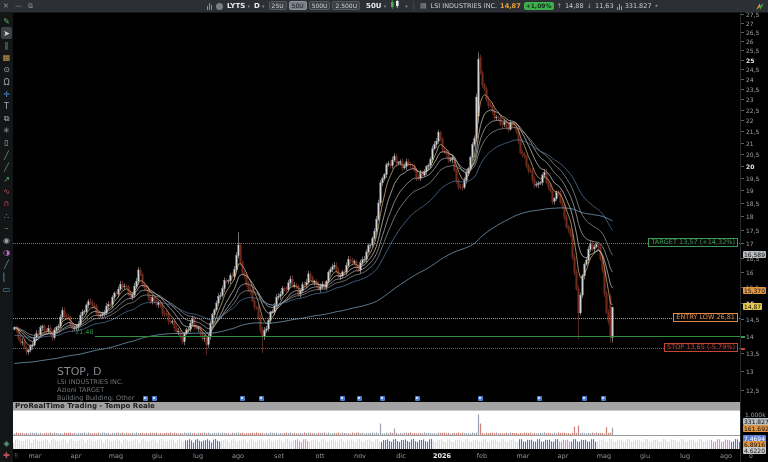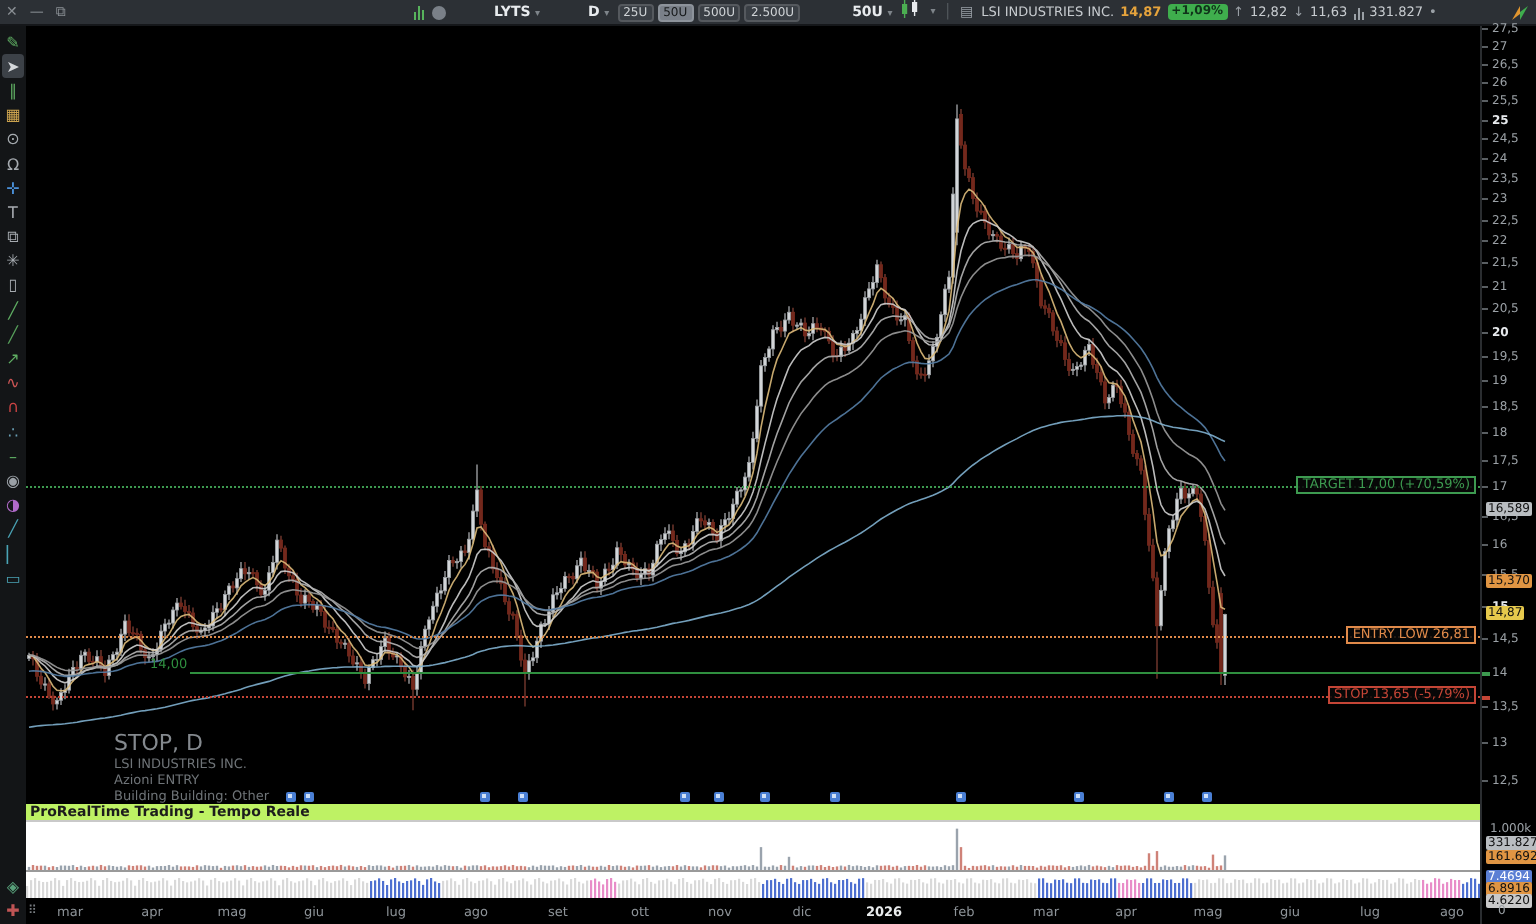--- a/index.html
+++ b/index.html
@@ -5,21 +5,21 @@
   html,body{margin:0;padding:0;background:#000;}
   body{width:768px;height:462px;overflow:hidden;font-family:"DejaVu Sans",sans-serif;-webkit-font-smoothing:antialiased;}
   *{box-sizing:border-box;}
 
   
   .titlebar{position:relative;width:768px;height:13px;background:#2c3035;border-bottom:1px solid #15171a;
     color:#b8bcc0;font-size:7px;line-height:12px;}
   .winctl{position:absolute;left:3px;top:0;display:flex;gap:6px;color:#8a8f94;font-size:7px;}
   .tb-cluster{position:absolute;left:207px;top:0;display:flex;align-items:center;gap:4px;height:12px;white-space:nowrap;}
   .tb-cluster .caret{color:#7e848a;font-size:5px;}
-  .sym{color:#e8ebee;font-weight:bold;font-size:7px;margin-left:20px;}
+  .sym{color:#e8ebee;font-weight:bold;font-size:7px;}
   .unit-btn{display:inline-block;background:#3a3f45;border:1px solid #55595e;border-radius:2px;
     color:#cfd3d6;font-size:6px;line-height:7px;padding:0 2px;}
   .unit-btn.active{background:#7a8089;color:#16181a;border-color:#8d939b;}
   .mini-bars{display:inline-flex;align-items:flex-end;gap:1px;height:8px;}
   .mini-bars i{display:block;width:1px;background:#57b35c;}
   .mini-bars.gray i{background:#9aa0a6;}
   .quote{display:inline-flex;align-items:center;gap:3px;font-size:6.5px;color:#c8ccd0;}
   .quote .last{color:#e5a33c;font-weight:bold;}
   .chg{background:#3fae4d;color:#10331a;font-weight:bold;border-radius:2px;padding:0 2px;font-size:6px;line-height:8px;}
   .udarrow{color:#9aa0a6;}
@@ -39,21 +39,21 @@
   .price-pane svg{position:absolute;left:0;top:0;}
   .level-line{position:absolute;left:0;width:727px;height:0;}
   .level-label{position:absolute;font-size:6.5px;line-height:7px;padding:0 2px;border:1px solid;background:rgba(8,8,8,.88);
     white-space:nowrap;}
   .wm{position:absolute;left:44px;top:352px;color:#7d8388;}
   .wm .l1{font-size:11px;color:#84898e;}
   .wm .ln{font-size:6.5px;color:#6f7478;line-height:8px;}
   .bubble{position:absolute;width:5px;height:4.5px;background:#4a7fd4;border-radius:1px;top:383px;}
   .bubble:after{content:"";position:absolute;left:1px;top:1px;width:1.5px;height:1.5px;background:#cfe0f8;}
 
-  .banner{width:727px;height:9px;background:#bef264;border-bottom:1px solid #c9c9c9;
+  .banner{width:727px;height:9px;background:#a3a3a3;border-bottom:1px solid #c9c9c9;
     font-size:7px;line-height:8px;color:#1c1c1c;font-weight:bold;padding-left:2px;}
   .volume-pane{width:727px;height:24px;background:#ffffff;position:relative;}
   .nav-pane{width:727px;height:14px;background:#ffffff;border-top:1px solid #9a9a9a;position:relative;}
   .date-axis{width:727px;height:13px;background:#000;position:relative;}
   .month{position:absolute;top:3px;font-size:6.5px;color:#8d9398;transform:translateX(-50%);}
   .month.bold{color:#e9eced;font-weight:bold;}
 
   
   .right-axis{width:28px;background:#000;position:relative;border-left:1px solid #2a2d30;}
   .ptick{position:absolute;left:5px;font-size:6px;color:#9ba1a6;line-height:7px;}
@@ -92,21 +92,21 @@
         </svg>
     </span>
     <span class="caret">▾</span>
     <span class="sep">│</span>
     <span style="color:#9aa0a6;font-size:7px">▤</span>
     <span class="quote">
       <span>LSI INDUSTRIES INC.</span>
       <span class="last">14,87</span>
       <span class="chg">+1,09%</span>
       <span class="udarrow">↑</span>
-      <span>12,82</span>
+      <span>14,88</span>
       <span class="udarrow">↓</span>
       <span>11,63</span>
       <span class="mini-bars gray">
           <i style="height:3px"></i>
           <i style="height:6px"></i>
           <i style="height:4px"></i>
         </span>
       <span>331.827</span>
       <span class="udarrow">•</span>
     </span>
@@ -755,31 +755,31 @@
           <polyline points="1.5,314.6 3.5,315.1 5.5,318.0 7.5,321.1 9.5,323.3 11.5,326.6 13.5,330.1 15.5,332.1 17.5,332.4 19.5,332.3 21.5,330.1 23.5,327.4 25.5,325.6 27.5,322.5 29.5,319.8 31.5,319.2 33.5,318.8 35.5,317.8 37.5,318.5 39.5,320.3 41.5,319.4 43.5,317.9 45.5,316.5 47.5,312.9 49.5,308.5 51.5,307.0 53.5,306.0 55.5,305.5 57.5,307.3 59.5,309.7 61.5,311.3 63.5,312.2 65.5,312.0 67.5,309.3 69.5,306.3 71.5,304.1 73.5,300.6 75.5,297.1 77.5,295.2 79.5,294.5 81.5,294.2 83.5,295.9 85.5,298.0 87.5,299.2 89.5,299.7 91.5,299.8 93.5,297.9 95.5,296.0 97.5,294.8 99.5,291.8 101.5,288.4 103.5,286.2 105.5,283.4 107.5,279.9 109.5,278.2 111.5,276.8 113.5,275.8 115.5,276.8 117.5,278.9 119.5,279.8 121.5,278.0 123.5,275.2 125.5,269.9 127.5,267.4 129.5,268.4 131.5,270.2 133.5,272.1 135.5,275.6 137.5,279.3 139.5,280.8 141.5,282.8 143.5,285.3 145.5,286.6 147.5,288.3 149.5,291.8 151.5,294.3 153.5,296.4 155.5,299.8 157.5,302.3 159.5,304.1 161.5,307.2 163.5,310.5 165.5,312.8 167.5,315.9 169.5,319.5 171.5,319.9 173.5,319.0 175.5,318.3 177.5,316.0 179.5,313.2 181.5,313.3 183.5,313.9 185.5,314.2 187.5,316.0 189.5,318.6 191.5,320.5 193.5,323.7 195.5,323.7 197.5,319.8 199.5,314.5 201.5,309.4 203.5,303.8 205.5,297.9 207.5,293.5 209.5,288.3 211.5,282.2 213.5,278.2 215.5,275.2 217.5,271.5 219.5,269.2 221.5,265.5 223.5,258.9 225.5,251.0 227.5,250.5 229.5,253.3 231.5,255.9 233.5,260.3 235.5,264.7 237.5,268.6 239.5,274.0 241.5,279.7 243.5,283.8 245.5,289.7 247.5,297.4 249.5,304.7 251.5,308.3 253.5,310.5 255.5,309.6 257.5,306.6 259.5,304.3 261.5,301.0 263.5,296.2 265.5,292.5 267.5,289.3 269.5,285.2 271.5,282.4 273.5,280.7 275.5,277.5 277.5,274.2 279.5,273.7 281.5,273.3 283.5,273.2 285.5,275.4 287.5,276.1 289.5,274.8 291.5,273.9 293.5,272.7 295.5,269.3 297.5,267.8 299.5,268.3 301.5,268.3 303.5,269.3 305.5,271.2 307.5,272.0 309.5,271.8 311.5,272.6 313.5,271.4 315.5,267.9 317.5,264.7 319.5,261.6 321.5,259.0 323.5,258.5 325.5,260.0 327.5,260.8 329.5,260.3 331.5,259.9 333.5,257.8 335.5,254.5 337.5,252.5 339.5,251.6 341.5,250.6 343.5,251.5 345.5,253.2 347.5,252.2 349.5,250.6 351.5,249.4 353.5,246.4 355.5,242.4 357.5,239.4 359.5,235.4 361.5,230.4 363.5,223.4 365.5,213.6 367.5,200.7 369.5,190.5 371.5,182.0 373.5,173.2 375.5,166.7 377.5,162.6 379.5,158.1 381.5,153.8 383.5,152.6 385.5,151.7 387.5,150.8 389.5,152.0 391.5,152.4 393.5,151.4 395.5,151.3 397.5,151.5 399.5,151.8 401.5,153.4 403.5,156.6 405.5,159.1 407.5,159.5 409.5,160.3 411.5,159.8 413.5,158.0 415.5,156.4 417.5,153.6 419.5,148.4 421.5,143.5 423.5,139.1 425.5,133.4 427.5,131.2 429.5,132.6 431.5,134.5 433.5,136.2 435.5,139.3 437.5,141.4 439.5,142.4 441.5,146.6 443.5,152.5 445.5,158.5 447.5,162.9 449.5,166.2 451.5,166.5 453.5,164.7 455.5,162.1 457.5,157.0 459.5,149.6 461.5,142.6 463.5,125.1 465.5,101.3 467.5,89.0 469.5,83.9 471.5,81.6 473.5,82.9 475.5,85.6 477.5,87.7 479.5,90.6 481.5,94.5 483.5,97.3 485.5,99.5 487.5,102.8 489.5,105.3 491.5,106.4 493.5,108.5 495.5,110.7 497.5,110.6 499.5,110.7 501.5,111.3 503.5,113.3 505.5,117.4 507.5,123.7 509.5,128.6 511.5,132.8 513.5,138.3 515.5,143.7 517.5,147.8 519.5,153.2 521.5,158.5 523.5,162.2 525.5,164.5 527.5,165.9 529.5,164.9 531.5,163.3 533.5,165.0 535.5,167.3 537.5,170.3 539.5,175.4 541.5,178.4 543.5,178.7 545.5,179.1 547.5,181.9 549.5,185.0 551.5,190.4 553.5,197.0 555.5,202.5 557.5,208.0 559.5,218.1 561.5,229.6 563.5,242.4 565.5,258.1 567.5,264.9 569.5,264.3 571.5,260.5 573.5,256.6 575.5,250.8 577.5,245.1 579.5,242.5 581.5,240.0 583.5,237.5 585.5,236.5 587.5,239.0 589.5,244.2 591.5,254.3 593.5,266.7 595.5,278.2 597.5,290.6 599.5,291.6" fill="none" stroke="#dcba7a" stroke-width="0.8" opacity="0.9"></polyline>
           <polyline points="1.5,314.6 3.5,314.9 5.5,316.5 7.5,318.4 9.5,320.0 11.5,322.3 13.5,324.8 15.5,326.7 17.5,327.7 19.5,328.4 21.5,327.8 23.5,326.7 25.5,325.8 27.5,324.1 29.5,322.4 31.5,321.7 33.5,321.1 35.5,320.2 37.5,320.2 39.5,320.9 41.5,320.3 43.5,319.4 45.5,318.4 47.5,316.2 49.5,313.3 51.5,311.7 53.5,310.5 55.5,309.5 57.5,309.9 59.5,310.8 61.5,311.5 63.5,311.9 65.5,311.9 67.5,310.4 69.5,308.6 71.5,307.1 73.5,304.7 75.5,302.2 77.5,300.3 79.5,299.2 81.5,298.3 83.5,298.6 85.5,299.3 87.5,299.7 89.5,299.9 91.5,299.9 93.5,298.9 95.5,297.7 97.5,296.8 99.5,294.8 101.5,292.5 103.5,290.7 105.5,288.5 107.5,285.8 109.5,284.0 111.5,282.3 113.5,280.9 115.5,280.7 117.5,281.2 119.5,281.4 121.5,280.1 123.5,278.3 125.5,274.9 127.5,272.8 129.5,272.5 131.5,272.9 133.5,273.4 135.5,275.1 137.5,277.2 139.5,278.3 141.5,279.7 143.5,281.6 145.5,282.8 147.5,284.3 149.5,286.8 151.5,288.9 153.5,290.9 155.5,293.5 157.5,295.8 159.5,297.8 161.5,300.4 163.5,303.2 165.5,305.5 167.5,308.3 169.5,311.4 171.5,312.8 173.5,313.4 175.5,313.9 177.5,313.4 179.5,312.2 181.5,312.4 183.5,312.9 185.5,313.2 187.5,314.3 189.5,316.0 191.5,317.4 193.5,319.6 195.5,320.2 197.5,318.7 199.5,316.0 201.5,313.0 203.5,309.4 205.5,305.3 207.5,301.7 209.5,297.7 211.5,292.8 213.5,289.0 215.5,285.7 217.5,282.0 219.5,279.1 221.5,275.6 223.5,270.3 225.5,264.2 227.5,261.9 229.5,261.6 231.5,261.8 233.5,263.2 235.5,265.1 237.5,267.2 239.5,270.3 241.5,273.9 243.5,277.0 245.5,281.2 247.5,286.5 249.5,292.0 251.5,295.8 253.5,298.9 255.5,300.2 257.5,300.0 259.5,299.8 261.5,298.7 263.5,296.5 265.5,294.5 267.5,292.4 269.5,289.7 271.5,287.5 273.5,285.8 275.5,283.3 277.5,280.6 279.5,279.3 281.5,278.2 283.5,277.4 285.5,278.0 287.5,278.0 289.5,277.0 291.5,276.2 293.5,275.1 295.5,272.9 297.5,271.6 299.5,271.2 301.5,270.8 303.5,270.9 305.5,271.7 307.5,272.1 309.5,272.0 311.5,272.3 313.5,271.8 315.5,269.8 317.5,267.8 319.5,265.6 321.5,263.6 323.5,262.6 325.5,262.8 327.5,262.8 329.5,262.2 331.5,261.7 333.5,260.3 335.5,258.1 337.5,256.5 339.5,255.4 341.5,254.3 343.5,254.2 345.5,254.7 347.5,253.9 349.5,252.8 351.5,251.8 353.5,249.8 355.5,247.1 357.5,244.8 359.5,241.8 361.5,238.1 363.5,233.0 365.5,226.2 367.5,217.1 369.5,208.8 371.5,201.2 373.5,193.3 375.5,186.5 377.5,181.1 379.5,175.7 381.5,170.5 383.5,167.3 385.5,164.5 387.5,162.0 389.5,160.9 391.5,159.8 393.5,158.1 395.5,157.0 397.5,156.2 399.5,155.7 401.5,155.9 403.5,157.3 405.5,158.5 407.5,158.8 409.5,159.3 411.5,159.2 413.5,158.4 415.5,157.4 417.5,155.7 419.5,152.6 421.5,149.3 423.5,146.0 425.5,141.8 427.5,139.3 429.5,138.8 431.5,138.9 433.5,139.1 435.5,140.4 437.5,141.3 439.5,141.9 441.5,144.2 443.5,147.7 445.5,151.7 447.5,155.1 449.5,158.0 451.5,159.4 453.5,159.5 455.5,159.0 457.5,156.7 459.5,152.7 461.5,148.4 463.5,138.0 465.5,122.7 467.5,112.4 469.5,105.9 471.5,101.1 473.5,98.8 475.5,97.8 477.5,97.0 479.5,97.2 481.5,98.3 483.5,99.2 485.5,100.1 487.5,101.8 489.5,103.3 491.5,104.2 493.5,105.6 495.5,107.3 497.5,107.7 499.5,108.2 501.5,108.9 503.5,110.4 505.5,113.0 507.5,117.0 509.5,120.7 511.5,124.1 513.5,128.3 515.5,132.7 517.5,136.6 519.5,141.1 521.5,145.7 523.5,149.6 525.5,152.7 527.5,155.3 529.5,156.3 531.5,156.8 533.5,158.7 535.5,160.9 537.5,163.5 539.5,167.2 541.5,170.0 543.5,171.5 545.5,172.8 547.5,175.2 549.5,177.9 551.5,181.9 553.5,186.7 555.5,191.1 557.5,195.8 559.5,202.9 561.5,211.2 563.5,220.6 565.5,232.0 567.5,239.4 569.5,242.9 571.5,244.2 573.5,244.6 575.5,243.4 577.5,241.5 579.5,240.6 581.5,239.6 583.5,238.3 585.5,237.6 587.5,238.8 589.5,241.6 591.5,247.4 593.5,255.0 595.5,262.8 597.5,271.6 599.5,275.0" fill="none" stroke="#cfcfcf" stroke-width="0.8" opacity="0.9"></polyline>
           <polyline points="1.5,314.6 3.5,314.8 5.5,315.8 7.5,317.0 9.5,318.1 11.5,319.7 13.5,321.5 15.5,323.0 17.5,324.0 19.5,324.7 21.5,324.7 23.5,324.3 25.5,324.0 27.5,323.1 29.5,322.2 31.5,321.7 33.5,321.4 35.5,320.8 37.5,320.8 39.5,321.1 41.5,320.7 43.5,320.1 45.5,319.5 47.5,318.0 49.5,316.0 51.5,314.8 53.5,313.7 55.5,312.8 57.5,312.7 59.5,313.0 61.5,313.2 63.5,313.3 65.5,313.2 67.5,312.1 69.5,310.9 71.5,309.7 73.5,308.0 75.5,306.1 77.5,304.6 79.5,303.4 81.5,302.5 83.5,302.3 85.5,302.3 87.5,302.3 89.5,302.2 91.5,302.0 93.5,301.1 95.5,300.2 97.5,299.4 99.5,297.9 101.5,296.2 103.5,294.7 105.5,292.9 107.5,290.8 109.5,289.2 111.5,287.7 113.5,286.3 115.5,285.6 117.5,285.5 119.5,285.2 121.5,284.0 123.5,282.5 125.5,280.0 127.5,278.2 129.5,277.5 131.5,277.2 133.5,277.2 135.5,277.9 137.5,278.9 139.5,279.4 141.5,280.2 143.5,281.3 145.5,282.1 147.5,283.1 149.5,284.7 151.5,286.2 153.5,287.7 155.5,289.6 157.5,291.4 159.5,293.0 161.5,295.1 163.5,297.3 165.5,299.3 167.5,301.5 169.5,304.1 171.5,305.6 173.5,306.7 175.5,307.6 177.5,307.9 179.5,307.7 181.5,308.3 183.5,308.9 185.5,309.5 187.5,310.5 189.5,311.9 191.5,313.2 193.5,314.9 195.5,315.7 197.5,315.2 199.5,313.9 201.5,312.3 203.5,310.1 205.5,307.5 207.5,305.1 209.5,302.2 211.5,298.8 213.5,295.8 215.5,293.0 217.5,290.0 219.5,287.4 221.5,284.4 223.5,280.3 225.5,275.4 227.5,272.9 229.5,271.7 231.5,270.8 233.5,270.8 235.5,271.3 237.5,272.0 239.5,273.5 241.5,275.4 243.5,277.2 245.5,279.7 247.5,283.2 249.5,286.9 251.5,289.7 253.5,292.1 255.5,293.6 257.5,294.1 259.5,294.5 261.5,294.4 263.5,293.4 265.5,292.5 267.5,291.4 269.5,289.8 271.5,288.4 273.5,287.3 275.5,285.6 277.5,283.7 279.5,282.6 281.5,281.6 283.5,280.8 285.5,280.8 287.5,280.5 289.5,279.7 291.5,278.9 293.5,278.0 295.5,276.3 297.5,275.2 299.5,274.6 301.5,274.0 303.5,273.8 305.5,274.0 307.5,274.0 309.5,273.8 311.5,273.8 313.5,273.3 315.5,272.0 317.5,270.5 319.5,268.9 321.5,267.3 323.5,266.3 325.5,266.1 327.5,265.8 329.5,265.1 331.5,264.5 333.5,263.4 335.5,261.8 337.5,260.4 339.5,259.3 341.5,258.2 343.5,257.8 345.5,257.8 347.5,257.0 349.5,256.0 351.5,255.1 353.5,253.5 355.5,251.5 357.5,249.6 359.5,247.3 361.5,244.4 363.5,240.6 365.5,235.6 367.5,228.9 369.5,222.5 371.5,216.4 373.5,209.8 375.5,203.9 377.5,198.8 379.5,193.6 381.5,188.5 383.5,184.7 385.5,181.2 387.5,178.0 389.5,175.8 391.5,173.6 393.5,171.2 395.5,169.2 397.5,167.6 399.5,166.1 401.5,165.3 403.5,165.2 405.5,165.2 407.5,164.8 409.5,164.6 411.5,164.0 413.5,163.0 415.5,162.0 417.5,160.5 419.5,158.1 421.5,155.5 423.5,152.8 425.5,149.5 427.5,147.2 429.5,146.1 431.5,145.5 433.5,145.0 435.5,145.2 437.5,145.4 439.5,145.3 441.5,146.4 443.5,148.4 445.5,150.8 447.5,153.0 449.5,155.0 451.5,156.1 453.5,156.5 455.5,156.4 457.5,155.3 459.5,153.0 461.5,150.3 463.5,143.6 465.5,133.4 467.5,125.9 469.5,120.4 471.5,116.0 473.5,113.1 475.5,111.1 477.5,109.3 479.5,108.2 481.5,107.9 483.5,107.5 485.5,107.3 487.5,107.6 489.5,108.0 491.5,108.1 493.5,108.7 495.5,109.4 497.5,109.5 499.5,109.6 501.5,109.9 503.5,110.7 505.5,112.3 507.5,114.9 509.5,117.3 511.5,119.7 513.5,122.8 515.5,125.9 517.5,128.9 519.5,132.4 521.5,136.1 523.5,139.3 525.5,142.2 527.5,144.7 529.5,146.4 531.5,147.6 533.5,149.6 535.5,151.8 537.5,154.2 539.5,157.4 541.5,160.0 543.5,161.8 545.5,163.6 547.5,165.9 549.5,168.4 551.5,171.7 553.5,175.6 555.5,179.3 557.5,183.2 559.5,188.7 561.5,195.0 563.5,202.2 565.5,210.7 567.5,217.0 569.5,221.2 571.5,224.0 573.5,226.1 575.5,227.1 577.5,227.5 579.5,228.3 581.5,228.8 583.5,229.1 585.5,229.5 587.5,231.0 589.5,233.5 591.5,237.7 593.5,243.3 595.5,249.1 597.5,255.7 599.5,259.2" fill="none" stroke="#b4b4b4" stroke-width="0.8" opacity="0.9"></polyline>
           <polyline points="1.5,314.6 3.5,314.7 5.5,315.4 7.5,316.3 9.5,317.1 11.5,318.2 13.5,319.5 15.5,320.7 17.5,321.5 19.5,322.1 21.5,322.3 23.5,322.2 25.5,322.1 27.5,321.6 29.5,321.1 31.5,320.9 33.5,320.7 35.5,320.3 37.5,320.3 39.5,320.6 41.5,320.4 43.5,320.0 45.5,319.5 47.5,318.5 49.5,317.1 51.5,316.2 53.5,315.4 55.5,314.7 57.5,314.5 59.5,314.6 61.5,314.6 63.5,314.6 65.5,314.4 67.5,313.7 69.5,312.7 71.5,311.8 73.5,310.5 75.5,309.0 77.5,307.8 79.5,306.8 81.5,305.9 83.5,305.6 85.5,305.4 87.5,305.2 89.5,304.9 91.5,304.6 93.5,303.9 95.5,303.0 97.5,302.3 99.5,301.1 101.5,299.7 103.5,298.5 105.5,297.0 107.5,295.3 109.5,293.9 111.5,292.6 113.5,291.3 115.5,290.5 117.5,290.1 119.5,289.6 121.5,288.5 123.5,287.2 125.5,285.2 127.5,283.6 129.5,282.8 131.5,282.3 133.5,281.9 135.5,282.1 137.5,282.5 139.5,282.6 141.5,282.9 143.5,283.5 145.5,283.9 147.5,284.5 149.5,285.5 151.5,286.5 153.5,287.4 155.5,288.7 157.5,290.0 159.5,291.2 161.5,292.7 163.5,294.3 165.5,295.9 167.5,297.6 169.5,299.6 171.5,300.9 173.5,301.9 175.5,302.9 177.5,303.3 179.5,303.5 181.5,304.2 183.5,304.9 185.5,305.5 187.5,306.5 189.5,307.7 191.5,308.8 193.5,310.2 195.5,311.1 197.5,311.0 199.5,310.4 201.5,309.5 203.5,308.3 205.5,306.6 207.5,305.0 209.5,303.1 211.5,300.7 213.5,298.5 215.5,296.5 217.5,294.2 219.5,292.2 221.5,289.8 223.5,286.6 225.5,282.9 227.5,280.6 229.5,279.3 231.5,278.2 233.5,277.7 235.5,277.6 237.5,277.7 239.5,278.3 241.5,279.3 243.5,280.3 245.5,281.8 247.5,284.0 249.5,286.5 251.5,288.4 253.5,290.1 255.5,291.2 257.5,291.7 259.5,292.2 261.5,292.2 263.5,291.7 265.5,291.2 267.5,290.5 269.5,289.5 271.5,288.6 273.5,287.8 275.5,286.6 277.5,285.3 279.5,284.4 281.5,283.6 283.5,282.9 285.5,282.8 287.5,282.5 289.5,281.8 291.5,281.1 293.5,280.4 295.5,279.1 297.5,278.1 299.5,277.6 301.5,277.0 303.5,276.6 305.5,276.6 307.5,276.4 309.5,276.1 311.5,276.0 313.5,275.5 315.5,274.4 317.5,273.3 319.5,272.0 321.5,270.7 323.5,269.8 325.5,269.4 327.5,269.0 329.5,268.3 331.5,267.7 333.5,266.8 335.5,265.4 337.5,264.2 339.5,263.3 341.5,262.3 343.5,261.7 345.5,261.4 347.5,260.7 349.5,259.8 351.5,258.9 353.5,257.6 355.5,255.9 357.5,254.3 359.5,252.4 361.5,250.2 363.5,247.2 365.5,243.3 367.5,238.2 369.5,233.2 371.5,228.2 373.5,222.9 375.5,217.9 377.5,213.4 379.5,208.8 381.5,204.3 383.5,200.6 385.5,197.1 387.5,193.8 389.5,191.2 391.5,188.7 393.5,186.0 395.5,183.7 397.5,181.6 399.5,179.7 401.5,178.2 403.5,177.3 405.5,176.5 407.5,175.5 409.5,174.6 411.5,173.6 413.5,172.3 415.5,170.9 417.5,169.3 419.5,167.1 421.5,164.7 423.5,162.3 425.5,159.4 427.5,157.2 429.5,155.8 431.5,154.7 433.5,153.8 435.5,153.3 437.5,152.9 439.5,152.4 441.5,152.7 443.5,153.6 445.5,154.9 447.5,156.1 449.5,157.3 451.5,157.9 453.5,158.1 455.5,157.9 457.5,157.0 459.5,155.4 461.5,153.4 463.5,148.6 465.5,141.3 467.5,135.6 469.5,131.2 471.5,127.4 473.5,124.6 475.5,122.5 477.5,120.5 479.5,119.0 481.5,118.1 483.5,117.2 485.5,116.4 487.5,116.0 489.5,115.8 491.5,115.3 493.5,115.2 495.5,115.3 497.5,115.0 499.5,114.7 501.5,114.6 503.5,114.8 505.5,115.6 507.5,117.2 509.5,118.7 511.5,120.2 513.5,122.3 515.5,124.4 517.5,126.6 519.5,129.1 521.5,131.7 523.5,134.2 525.5,136.4 527.5,138.5 529.5,140.0 531.5,141.2 533.5,143.0 535.5,144.9 537.5,146.9 539.5,149.5 541.5,151.8 543.5,153.5 545.5,155.2 547.5,157.3 549.5,159.5 551.5,162.3 553.5,165.4 555.5,168.6 557.5,171.8 559.5,176.2 561.5,181.2 563.5,186.7 565.5,193.3 567.5,198.5 569.5,202.4 571.5,205.4 573.5,208.0 575.5,209.8 577.5,211.2 579.5,212.7 581.5,214.1 583.5,215.1 585.5,216.3 587.5,218.2 589.5,220.6 591.5,224.2 593.5,228.8 595.5,233.5 597.5,238.8 599.5,242.2" fill="none" stroke="#9b9b9b" stroke-width="0.8" opacity="0.9"></polyline>
           <polyline points="1.5,322.6 3.5,322.4 5.5,322.5 7.5,322.7 9.5,323.0 11.5,323.5 13.5,324.1 15.5,324.6 17.5,324.9 19.5,325.2 21.5,325.2 23.5,325.0 25.5,324.8 27.5,324.4 29.5,324.0 31.5,323.7 33.5,323.5 35.5,323.2 37.5,323.1 39.5,323.1 41.5,322.9 43.5,322.6 45.5,322.2 47.5,321.5 49.5,320.5 51.5,319.8 53.5,319.2 55.5,318.6 57.5,318.3 59.5,318.2 61.5,318.1 63.5,317.9 65.5,317.7 67.5,317.1 69.5,316.4 71.5,315.7 73.5,314.7 75.5,313.7 77.5,312.7 79.5,311.9 81.5,311.2 83.5,310.8 85.5,310.4 87.5,310.1 89.5,309.8 91.5,309.4 93.5,308.7 95.5,308.0 97.5,307.4 99.5,306.5 101.5,305.4 103.5,304.4 105.5,303.3 107.5,302.0 109.5,300.8 111.5,299.7 113.5,298.7 115.5,297.9 117.5,297.4 119.5,296.7 121.5,295.8 123.5,294.7 125.5,293.2 127.5,291.9 129.5,291.0 131.5,290.4 133.5,289.8 135.5,289.6 137.5,289.6 139.5,289.4 141.5,289.3 143.5,289.4 145.5,289.4 147.5,289.6 149.5,290.0 151.5,290.4 153.5,290.8 155.5,291.5 157.5,292.2 159.5,292.8 161.5,293.7 163.5,294.6 165.5,295.5 167.5,296.6 169.5,297.8 171.5,298.7 173.5,299.4 175.5,300.1 177.5,300.5 179.5,300.7 181.5,301.2 183.5,301.7 185.5,302.3 187.5,303.0 189.5,303.8 191.5,304.6 193.5,305.7 195.5,306.4 197.5,306.5 199.5,306.3 201.5,305.9 203.5,305.3 205.5,304.4 207.5,303.6 209.5,302.4 211.5,301.0 213.5,299.7 215.5,298.4 217.5,296.9 219.5,295.6 221.5,294.0 223.5,291.9 225.5,289.4 227.5,287.7 229.5,286.6 231.5,285.6 233.5,285.1 235.5,284.7 237.5,284.5 239.5,284.6 241.5,285.0 243.5,285.3 245.5,286.1 247.5,287.3 249.5,288.6 251.5,289.7 253.5,290.7 255.5,291.4 257.5,291.7 259.5,291.9 261.5,292.0 263.5,291.7 265.5,291.4 267.5,291.0 269.5,290.3 271.5,289.7 273.5,289.2 275.5,288.4 277.5,287.5 279.5,286.9 281.5,286.3 283.5,285.8 285.5,285.6 287.5,285.3 289.5,284.8 291.5,284.3 293.5,283.7 295.5,282.8 297.5,282.0 299.5,281.5 301.5,281.0 303.5,280.6 305.5,280.4 307.5,280.2 309.5,279.8 311.5,279.6 313.5,279.2 315.5,278.4 317.5,277.5 319.5,276.6 321.5,275.6 323.5,274.9 325.5,274.4 327.5,274.0 329.5,273.4 331.5,272.8 333.5,272.0 335.5,271.0 337.5,270.0 339.5,269.2 341.5,268.4 343.5,267.8 345.5,267.4 347.5,266.7 349.5,265.9 351.5,265.1 353.5,264.0 355.5,262.8 357.5,261.5 359.5,260.0 361.5,258.3 363.5,256.2 365.5,253.4 367.5,249.8 369.5,246.3 371.5,242.6 373.5,238.7 375.5,235.0 377.5,231.4 379.5,227.8 381.5,224.2 383.5,221.1 385.5,218.0 387.5,215.1 389.5,212.6 391.5,210.1 393.5,207.6 395.5,205.2 397.5,203.0 399.5,201.0 401.5,199.2 403.5,197.8 405.5,196.5 407.5,195.0 409.5,193.7 411.5,192.2 413.5,190.7 415.5,189.1 417.5,187.4 419.5,185.2 421.5,183.0 423.5,180.7 425.5,178.2 427.5,176.0 429.5,174.4 431.5,173.0 433.5,171.6 435.5,170.7 437.5,169.7 439.5,168.7 441.5,168.2 443.5,168.2 445.5,168.4 447.5,168.7 449.5,168.9 451.5,168.8 453.5,168.5 455.5,168.0 457.5,167.0 459.5,165.6 461.5,164.0 463.5,160.6 465.5,155.5 467.5,151.4 469.5,148.0 471.5,144.9 473.5,142.5 475.5,140.4 477.5,138.5 479.5,136.8 481.5,135.5 483.5,134.2 485.5,133.1 487.5,132.2 489.5,131.4 491.5,130.5 493.5,129.8 495.5,129.3 497.5,128.5 499.5,127.8 501.5,127.2 503.5,126.9 505.5,126.9 507.5,127.4 509.5,127.9 511.5,128.5 513.5,129.4 515.5,130.5 517.5,131.6 519.5,132.9 521.5,134.4 523.5,135.8 525.5,137.1 527.5,138.3 529.5,139.2 531.5,140.0 533.5,141.1 535.5,142.3 537.5,143.7 539.5,145.4 541.5,146.9 543.5,148.1 545.5,149.3 547.5,150.8 549.5,152.4 551.5,154.3 553.5,156.5 555.5,158.8 557.5,161.1 559.5,164.1 561.5,167.5 563.5,171.3 565.5,175.8 567.5,179.5 569.5,182.5 571.5,185.0 573.5,187.3 575.5,189.2 577.5,190.7 579.5,192.4 581.5,194.0 583.5,195.4 585.5,196.9 587.5,198.7 589.5,200.8 591.5,203.7 593.5,207.1 595.5,210.7 597.5,214.7 599.5,217.5" fill="none" stroke="#557ea6" stroke-width="0.8" opacity="0.9"></polyline>
           <polyline points="1.5,350.6 3.5,350.3 5.5,350.0 7.5,349.8 9.5,349.6 11.5,349.5 13.5,349.4 15.5,349.2 17.5,349.1 19.5,348.9 21.5,348.6 23.5,348.4 25.5,348.1 27.5,347.7 29.5,347.4 31.5,347.1 33.5,346.8 35.5,346.5 37.5,346.2 39.5,346.0 41.5,345.7 43.5,345.4 45.5,345.0 47.5,344.6 49.5,344.1 51.5,343.7 53.5,343.3 55.5,342.9 57.5,342.5 59.5,342.3 61.5,342.0 63.5,341.7 65.5,341.4 67.5,341.0 69.5,340.6 71.5,340.1 73.5,339.6 75.5,339.1 77.5,338.6 79.5,338.1 81.5,337.6 83.5,337.2 85.5,336.9 87.5,336.5 89.5,336.2 91.5,335.8 93.5,335.3 95.5,334.9 97.5,334.4 99.5,333.9 101.5,333.3 103.5,332.8 105.5,332.2 107.5,331.6 109.5,330.9 111.5,330.3 113.5,329.7 115.5,329.2 117.5,328.7 119.5,328.2 121.5,327.7 123.5,327.0 125.5,326.3 127.5,325.6 129.5,325.0 131.5,324.5 133.5,324.0 135.5,323.6 137.5,323.2 139.5,322.8 141.5,322.5 143.5,322.1 145.5,321.8 147.5,321.5 149.5,321.3 151.5,321.1 153.5,320.9 155.5,320.8 157.5,320.6 159.5,320.5 161.5,320.5 163.5,320.5 165.5,320.4 167.5,320.5 169.5,320.5 171.5,320.6 173.5,320.5 175.5,320.5 177.5,320.4 179.5,320.2 181.5,320.2 183.5,320.1 185.5,320.1 187.5,320.1 189.5,320.1 191.5,320.2 193.5,320.3 195.5,320.3 197.5,320.2 199.5,320.0 201.5,319.8 203.5,319.5 205.5,319.1 207.5,318.7 209.5,318.3 211.5,317.8 213.5,317.2 215.5,316.7 217.5,316.1 219.5,315.6 221.5,315.0 223.5,314.2 225.5,313.3 227.5,312.6 229.5,312.1 231.5,311.5 233.5,311.1 235.5,310.8 237.5,310.4 239.5,310.2 241.5,310.0 243.5,309.9 245.5,309.8 247.5,309.9 249.5,310.0 251.5,310.1 253.5,310.2 255.5,310.1 257.5,310.0 259.5,309.9 261.5,309.7 263.5,309.5 265.5,309.2 267.5,308.9 269.5,308.6 271.5,308.2 273.5,307.9 275.5,307.5 277.5,307.1 279.5,306.7 281.5,306.4 283.5,306.0 285.5,305.8 287.5,305.5 289.5,305.1 291.5,304.8 293.5,304.4 295.5,304.0 297.5,303.6 299.5,303.2 301.5,302.9 303.5,302.5 305.5,302.3 307.5,302.0 309.5,301.7 311.5,301.4 313.5,301.0 315.5,300.6 317.5,300.1 319.5,299.7 321.5,299.2 323.5,298.7 325.5,298.4 327.5,298.0 329.5,297.6 331.5,297.2 333.5,296.7 335.5,296.2 337.5,295.7 339.5,295.2 341.5,294.7 343.5,294.3 345.5,293.9 347.5,293.5 349.5,293.0 351.5,292.5 353.5,291.9 355.5,291.3 357.5,290.7 359.5,290.0 361.5,289.2 363.5,288.3 365.5,287.2 367.5,285.9 369.5,284.5 371.5,283.1 373.5,281.6 375.5,280.1 377.5,278.7 379.5,277.2 381.5,275.6 383.5,274.2 385.5,272.8 387.5,271.4 389.5,270.1 391.5,268.8 393.5,267.4 395.5,266.1 397.5,264.8 399.5,263.6 401.5,262.4 403.5,261.3 405.5,260.2 407.5,259.1 409.5,258.1 411.5,257.0 413.5,255.8 415.5,254.7 417.5,253.5 419.5,252.2 421.5,250.8 423.5,249.4 425.5,247.9 427.5,246.5 429.5,245.3 431.5,244.1 433.5,243.0 435.5,241.9 437.5,240.9 439.5,239.8 441.5,238.9 443.5,238.1 445.5,237.5 447.5,236.8 449.5,236.1 451.5,235.4 453.5,234.6 455.5,233.7 457.5,232.8 459.5,231.6 461.5,230.5 463.5,228.7 465.5,226.5 467.5,224.6 469.5,222.8 471.5,221.1 473.5,219.5 475.5,218.1 477.5,216.6 479.5,215.3 481.5,214.1 483.5,212.8 485.5,211.6 487.5,210.5 489.5,209.4 491.5,208.3 493.5,207.3 495.5,206.3 497.5,205.2 499.5,204.2 501.5,203.2 503.5,202.3 505.5,201.5 507.5,200.8 509.5,200.2 511.5,199.6 513.5,199.1 515.5,198.7 517.5,198.2 519.5,197.9 521.5,197.6 523.5,197.4 525.5,197.1 527.5,196.8 529.5,196.5 531.5,196.1 533.5,195.8 535.5,195.6 537.5,195.4 539.5,195.3 541.5,195.2 543.5,195.1 545.5,194.9 547.5,194.9 549.5,194.8 551.5,194.9 553.5,195.1 555.5,195.3 557.5,195.6 559.5,196.0 561.5,196.6 563.5,197.4 565.5,198.3 567.5,199.0 569.5,199.6 571.5,200.1 573.5,200.6 575.5,200.9 577.5,201.2 579.5,201.5 581.5,201.9 583.5,202.1 585.5,202.4 587.5,202.9 589.5,203.4 591.5,204.1 593.5,204.9 595.5,205.9 597.5,206.9 599.5,207.7" fill="none" stroke="#7fb0cf" stroke-width="0.8" opacity="0.9"></polyline>
         </svg>
       <div class="wm">
         <div class="l1">STOP, D</div>
         <div class="ln">LSI INDUSTRIES INC.</div>
-        <div class="ln">Azioni ENTRY</div>
+        <div class="ln">Azioni TARGET</div>
         <div class="ln">Building Building: Other</div>
       </div>
     <div class="level-line" style="top:230.4px;border-top:1px dotted #3d9a50"></div>
-        <div class="level-label" style="right:2px;top:225.4px;color:#3d9a50;border-color:#3d9a50">TARGET 17,00 (+70,59%)</div>
+        <div class="level-label" style="right:2px;top:225.4px;color:#3d9a50;border-color:#3d9a50">TARGET 13,57 (+14,32%)</div>
         <div class="level-line" style="top:304.6px;border-top:1px dotted #e08a4a"></div>
         <div class="level-label" style="right:2px;top:299.6px;color:#e08a4a;border-color:#e08a4a">ENTRY LOW 26,81</div>
         <div class="level-line" style="top:335.0px;border-top:1px dotted #c44536"></div>
         <div class="level-label" style="right:2px;top:330.0px;color:#c44536;border-color:#c44536">STOP 13,65 (-5,79%)</div>
         <div class="level-line" style="top:323.0px;border-top:1px solid #2f8f3f;left:82px;width:645px"></div>
-        <div style="position:absolute;left:62px;top:315.0px;color:#2f8f3f;font-size:6.5px">14,00</div>
+        <div style="position:absolute;left:62px;top:315.0px;color:#2f8f3f;font-size:6.5px">11,48</div>
         <div class="bubble" style="left:130px"></div>
         <div class="bubble" style="left:139px"></div>
         <div class="bubble" style="left:227px"></div>
         <div class="bubble" style="left:246px"></div>
         <div class="bubble" style="left:327px"></div>
         <div class="bubble" style="left:344px"></div>
         <div class="bubble" style="left:367px"></div>
         <div class="bubble" style="left:402px"></div>
         <div class="bubble" style="left:465px"></div>
         <div class="bubble" style="left:524px"></div>

